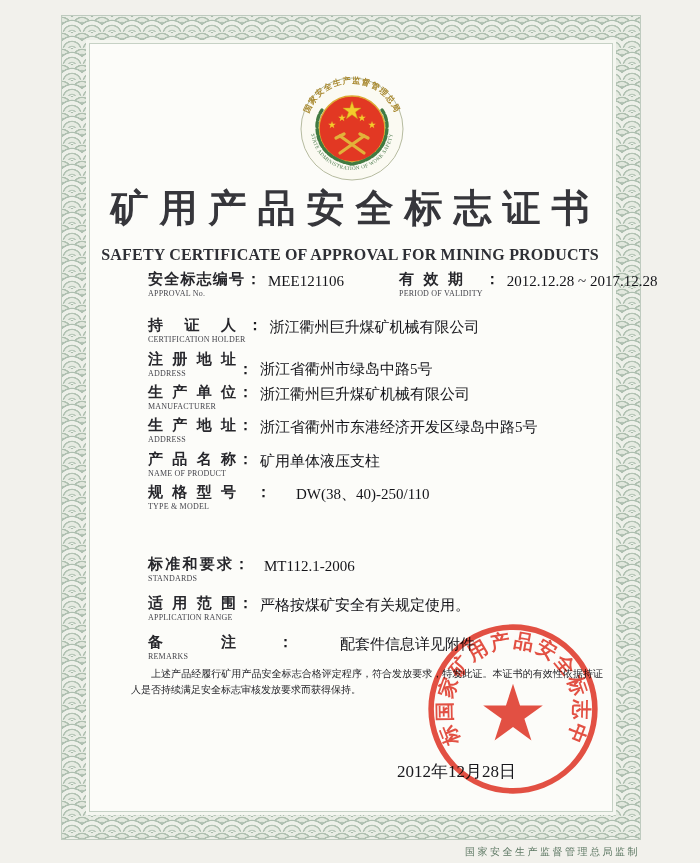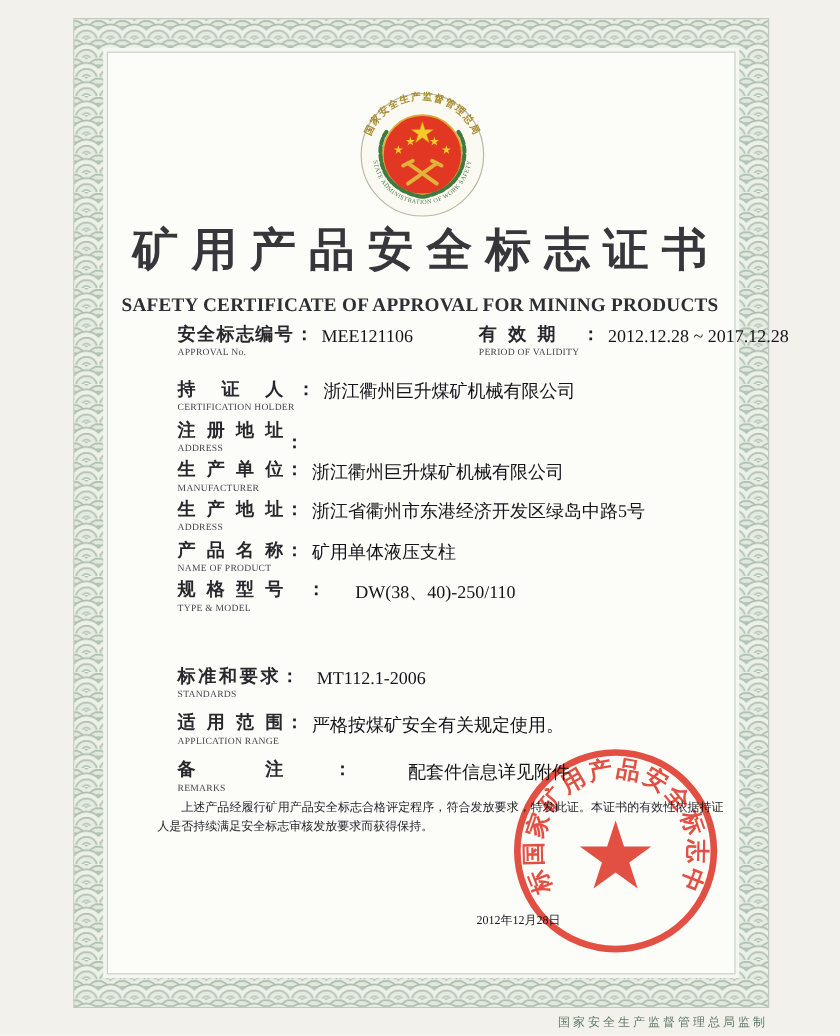--- a/index.html
+++ b/index.html
@@ -56,21 +56,21 @@
   .pair2{margin-left:27px;display:flex;align-items:flex-start;}
   
   .statement{
     position:absolute;left:131px;top:666px;width:472px;
     font-size:10px;line-height:1.6;text-align:justify;text-indent:2em;
     color:#1e1e23;
   }
   .issuer{position:absolute;left:338px;top:726px;width:124px;text-align:center;}
   .issuer .zh2{font-size:17px;letter-spacing:2px;color:#26262b;}
   .issuer .en2{font-size:9px;letter-spacing:0.5px;color:#3c3c44;margin-top:1px;}
-  .issue-date{position:absolute;left:397px;top:760px;font-size:10px;color:#18181d;}
+  .issue-date{position:absolute;left:397px;top:760px;font-size:17px;color:#18181d;}
   
   .stamp{position:absolute;left:421px;top:617px;width:184px;height:184px;
          opacity:0.88;mix-blend-mode:multiply;}
   
   .footer-note{
     position:absolute;left:340px;top:845px;width:300px;text-align:right;
     font-size:10px;letter-spacing:2.5px;color:#5f7a65;
   }
 </style>
 </head>
@@ -142,20 +142,21 @@
     <span class="colon">：</span>
     <span class="val">浙江衢州巨升煤矿机械有限公司</span>
   </div>
 
   <div class="row" style="top:351px;align-items:flex-end;">
     <span class="lblblk">
         <span class="zh w88">注册地址</span>
       <span class="en">ADDRESS</span>
       </span>
     <span class="colon">：</span>
+    <span class="val">浙江省衢州市绿岛中路5号</span>
   </div>
 
   <div class="row" style="top:384px;">
     <span class="lblblk">
         <span class="zh w88">生产单位</span>
       <span class="en">MANUFACTURER</span>
       </span>
     <span class="colon">：</span>
     <span class="val">浙江衢州巨升煤矿机械有限公司</span>
   </div>

